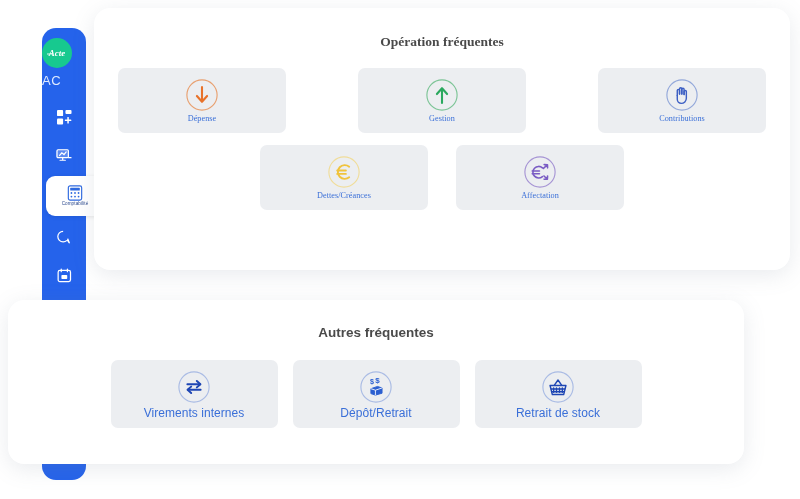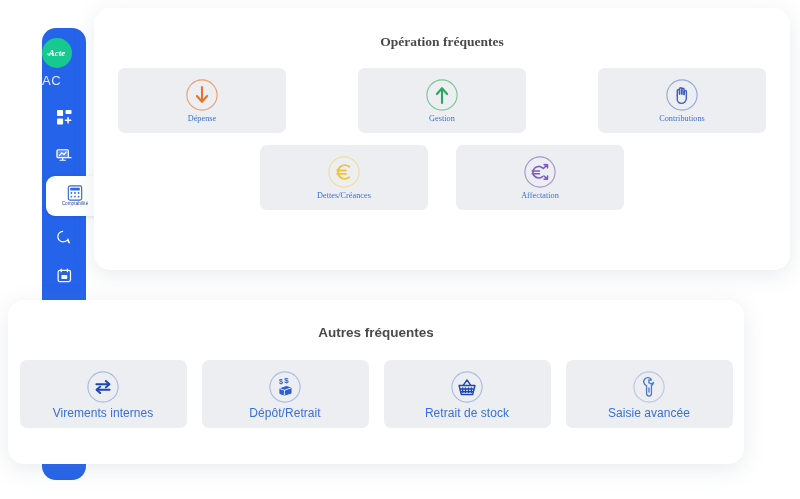--- a/index.html
+++ b/index.html
@@ -319,30 +319,16 @@
               <path d="M9.6 16.4 L26.4 16.4 L24 26 L12 26 Z"></path>
               <path d="M13.4 19 L13.4 23.6 M16.4 19 L16.4 23.6
                        M19.6 19 L19.6 23.6 M22.6 19 L22.6 23.6"></path>
               <path d="M10.9 20.2 L25.1 20.2 M11.6 23 L24.4 23"></path>
             </g>
           </svg>
         </span>
         <span class="op-label">Retrait de stock</span>
       </div>
 
-      <div class="op-card">
-        <span class="op-icon">
-          <svg width="34" height="34" viewBox="0 0 36 36">
-            <circle cx="18" cy="18" r="16" fill="none" stroke="#b8c8ea" stroke-width="1.2"></circle>
-            <g fill="none" stroke="#4a78d8" stroke-width="1.4" stroke-linecap="round" stroke-linejoin="round">
-              <path d="M20.6 10.6 a4.3 4.3 0 1 0 -5.2 5.9 L15.4 25
-                       a2.6 2.6 0 0 0 5.2 0 L20.6 16.4
-                       a4.3 4.3 0 0 0 2.2 -3.2 L20.2 14.8 L17.8 13.4 L17.9 10.6 Z"></path>
-              <path d="M18 19 L18 23.4"></path>
-            </g>
-          </svg>
-        </span>
-        <span class="op-label">Saisie avancée</span>
-      </div>
     </div>
   </section>
 
 </div>
 
 </body></html>

